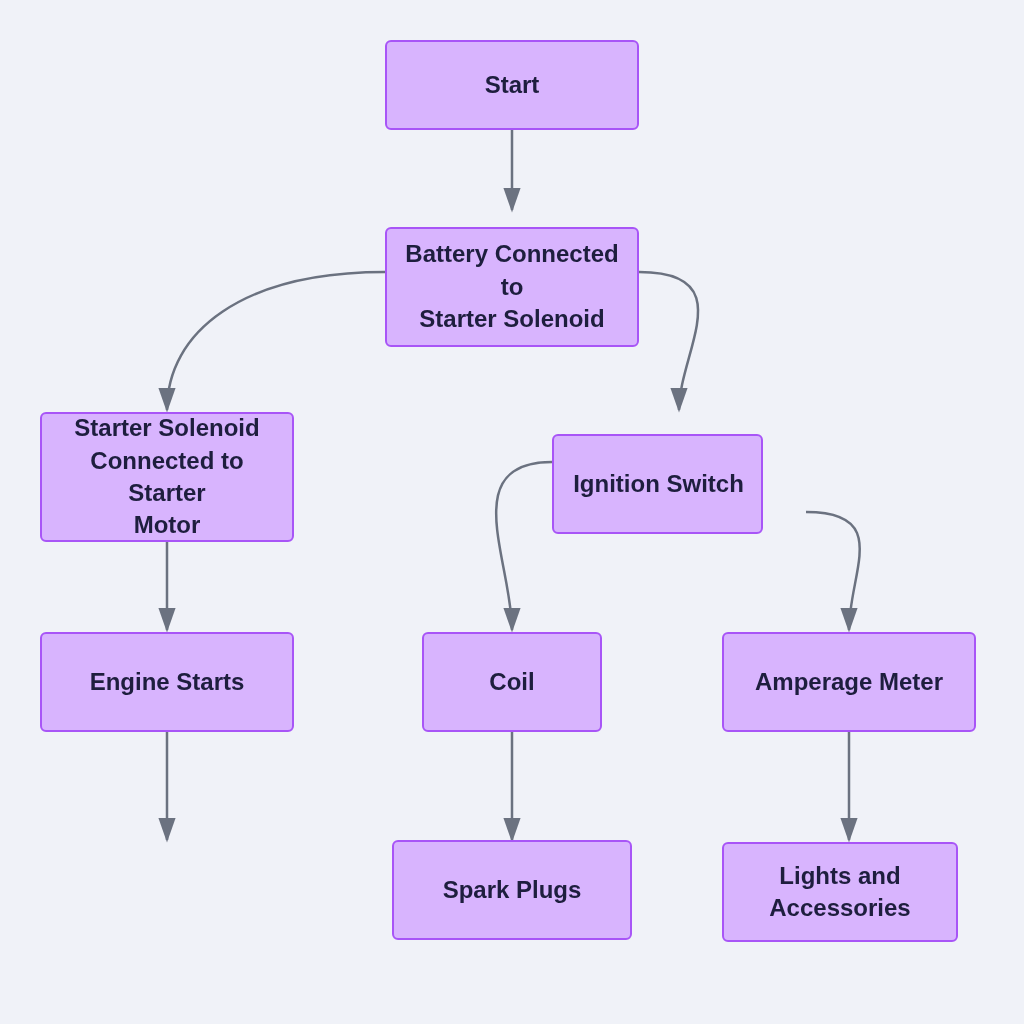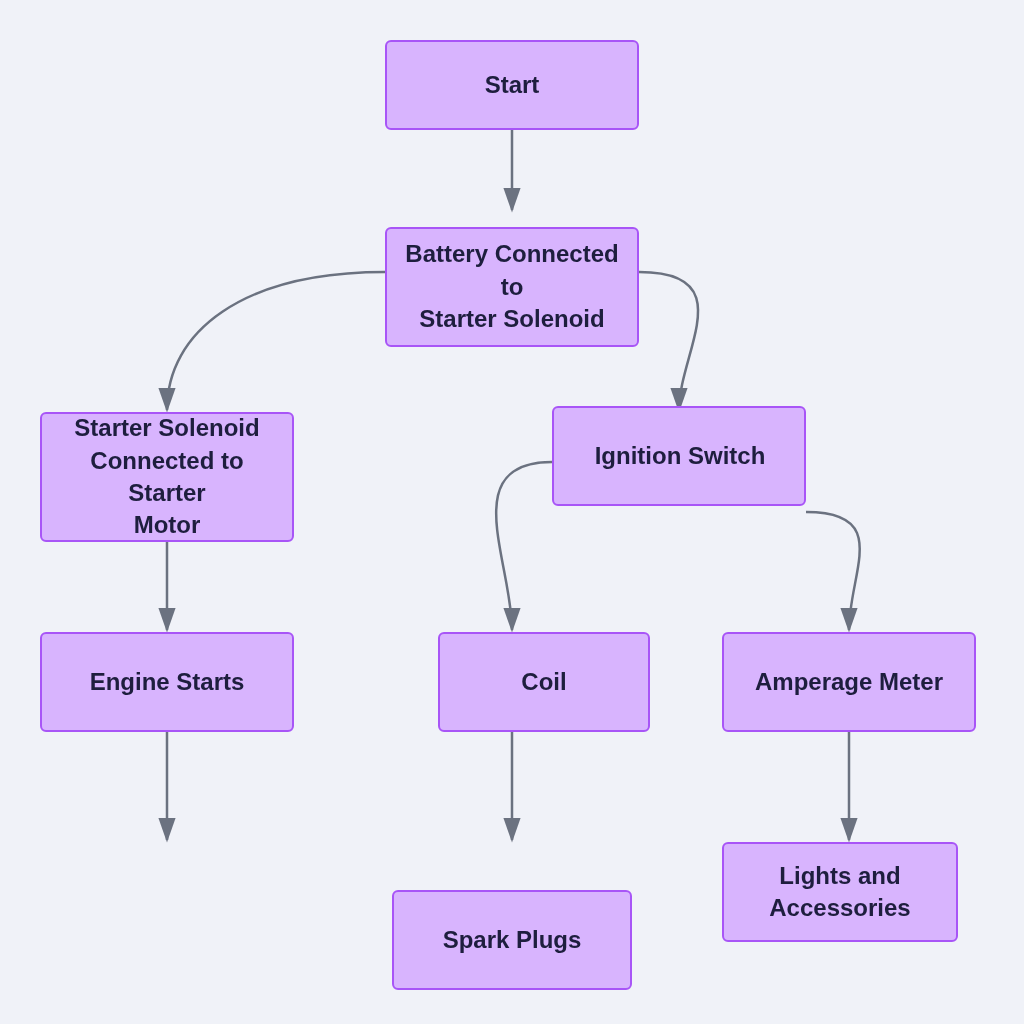--- a/index.html
+++ b/index.html
@@ -81,38 +81,38 @@
   <div class="node" style="left:363px; top:18px; width:254px; height:90px;">Start</div>
 
   <div class="node" style="left:363px; top:190px; width:254px; height:120px;margin-top:15px;">
     Battery Connected to<br>Starter Solenoid
   </div>
 
   <div class="node" style="left:18px; top:390px; width:254px; height:130px;">
     Starter Solenoid<br>Connected to Starter<br>Motor
   </div>
 
-  <div class="node" style="left:530px; top:384px; width:254px; height:100px;padding-left:16px;">
+  <div class="node" style="left:530px; top:412px; width:211px; height:100px;padding-left:16px;">
     Ignition Switch
   </div>
 
   <div class="node" style="left:18px; top:610px; width:254px; height:100px;text-align:center;">
     Engine Starts
   </div>
 
-  <div class="node" style="left:400px; top:610px; width:212px; height:100px;margin-left:16px;">
+  <div class="node" style="left:400px; top:610px; width:180px; height:100px;">
     Coil
   </div>
 
   <div class="node" style="left:700px; top:610px; width:254px; height:100px;">
     Amperage Meter
   </div>
 
 
-  <div class="node" style="left:370px; top:868px; width:240px; height:100px;">
+  <div class="node" style="left:370px; top:818px; width:240px; height:100px;">
     Spark Plugs
   </div>
 
   <div class="node" style="left:700px; top:820px; width:236px; height:100px;">
     Lights and<br>Accessories
   </div>
 
 </div>
 
 </body></html>

